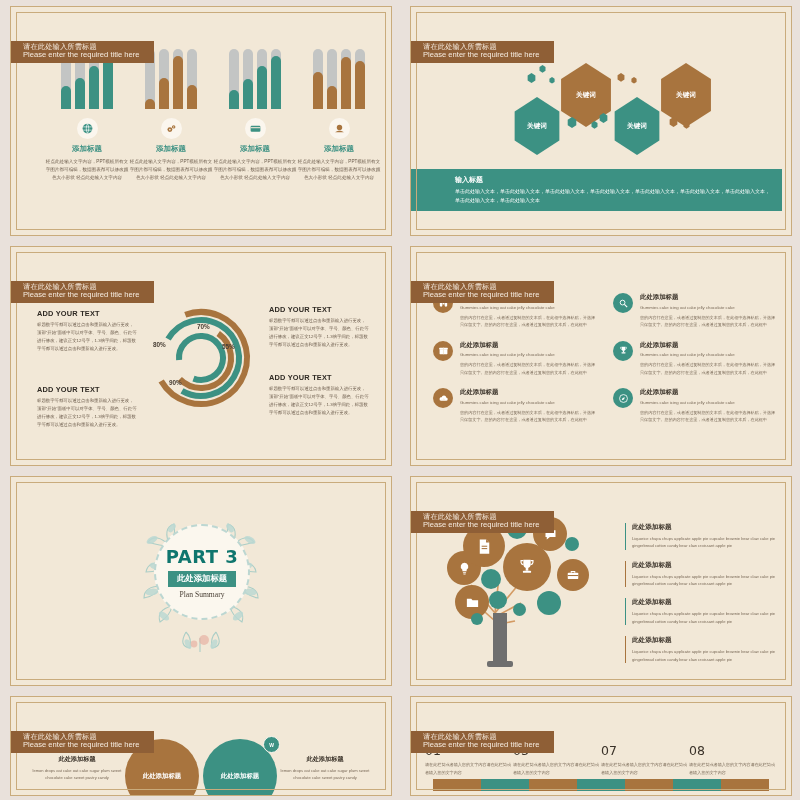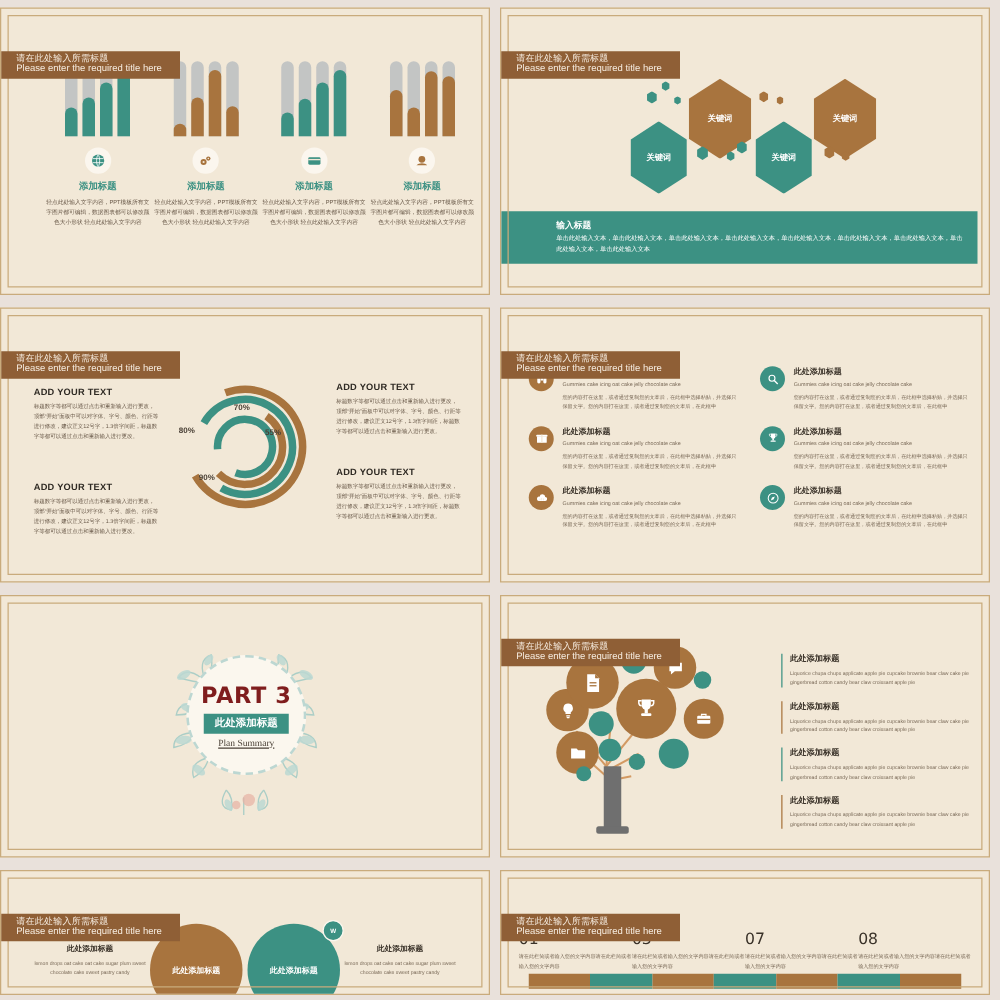--- a/index.html
+++ b/index.html
@@ -8,21 +8,21 @@
     background: #e9e1db;
     font-family: "Liberation Sans", "DejaVu Sans", sans-serif;
     overflow: hidden;
   }
   .deck {
     width: 800px; height: 800px;
     display: grid;
     grid-template-columns: 400px 400px;
     grid-template-rows: 240px 230px 220px 110px;
   }
-  .slide-cell { padding: 6px 8px 4px 0; position: relative; }
+  .slide-cell { padding: 6px 8px 4px 10px; position: relative; }
   .slide {
     position: relative; width: 100%; height: 100%;
     background: #f2e8d7;
     border: 1px solid #c9ab7c;
     overflow: hidden;
   }
   .slide::after {
     content: ""; position: absolute; left: 5px; top: 5px; right: 5px; bottom: 5px;
     border: 1px solid #c9ab7c; pointer-events: none;
   }
@@ -78,24 +78,24 @@
   .item6 h4 { font-size: 6.4px; color:#3a3229; font-weight:700; }
   .item6 .sub { font-size: 4.3px; color:#7a6a58; margin-top: 2.5px; }
   .item6 .bdy { font-size: 4.1px; color:#7a6a58; line-height:1.85; margin-top: 4px; }
 
   
   .cover { position:absolute; inset:0; display:flex; align-items:center; justify-content:center; }
   .wreath { position:relative; width: 150px; height: 150px; }
   .wdisc { position:absolute; left: 28px; top: 18px; width: 96px; height: 96px;
            border-radius:50%; background:#fbf7ee; border: 2px dashed #bcd7d2;
            display:flex; flex-direction:column; align-items:center; justify-content:center; }
-  .pt { font-size: 18px; color:#7f1d1d; font-weight:800; letter-spacing:.5px;
+  .pt { font-size: 18px; color:#0f766e; font-weight:800; letter-spacing:.5px;
         font-family:"DejaVu Sans", sans-serif; }
   .ptcn { background:#3c9183; color:#fff; font-size:8.4px; padding: 2.5px 9px; margin-top: 4px; font-weight:700;}
-  .pten { font-family:"Liberation Serif", serif; font-size:7.6px; color:#4a4036; margin-top:3px;text-decoration:underline; }
+  .pten { font-family:"Liberation Serif", serif; font-size:7.6px; color:#4a4036; margin-top:3px; }
 
   
   .tree { position:absolute; left: 26px; top: 40px; width: 190px; height: 155px; }
   .tnode { position:absolute; border-radius:50%; display:flex; align-items:center; justify-content:center; }
   .trunk { position:absolute; background:#6f6f6f; }
   .list4 { position:absolute; right: 14px; top: 46px; width: 152px; }
   .li4 { border-left: 1.6px solid #3c9183; padding-left: 6px; margin-bottom: 11px; }
   .li4 h4 { font-size: 6.6px; color:#3a3229; font-weight:700; }
   .li4 p { font-size: 4.1px; color:#7a6a58; line-height:1.8; margin-top:3px; }
 

